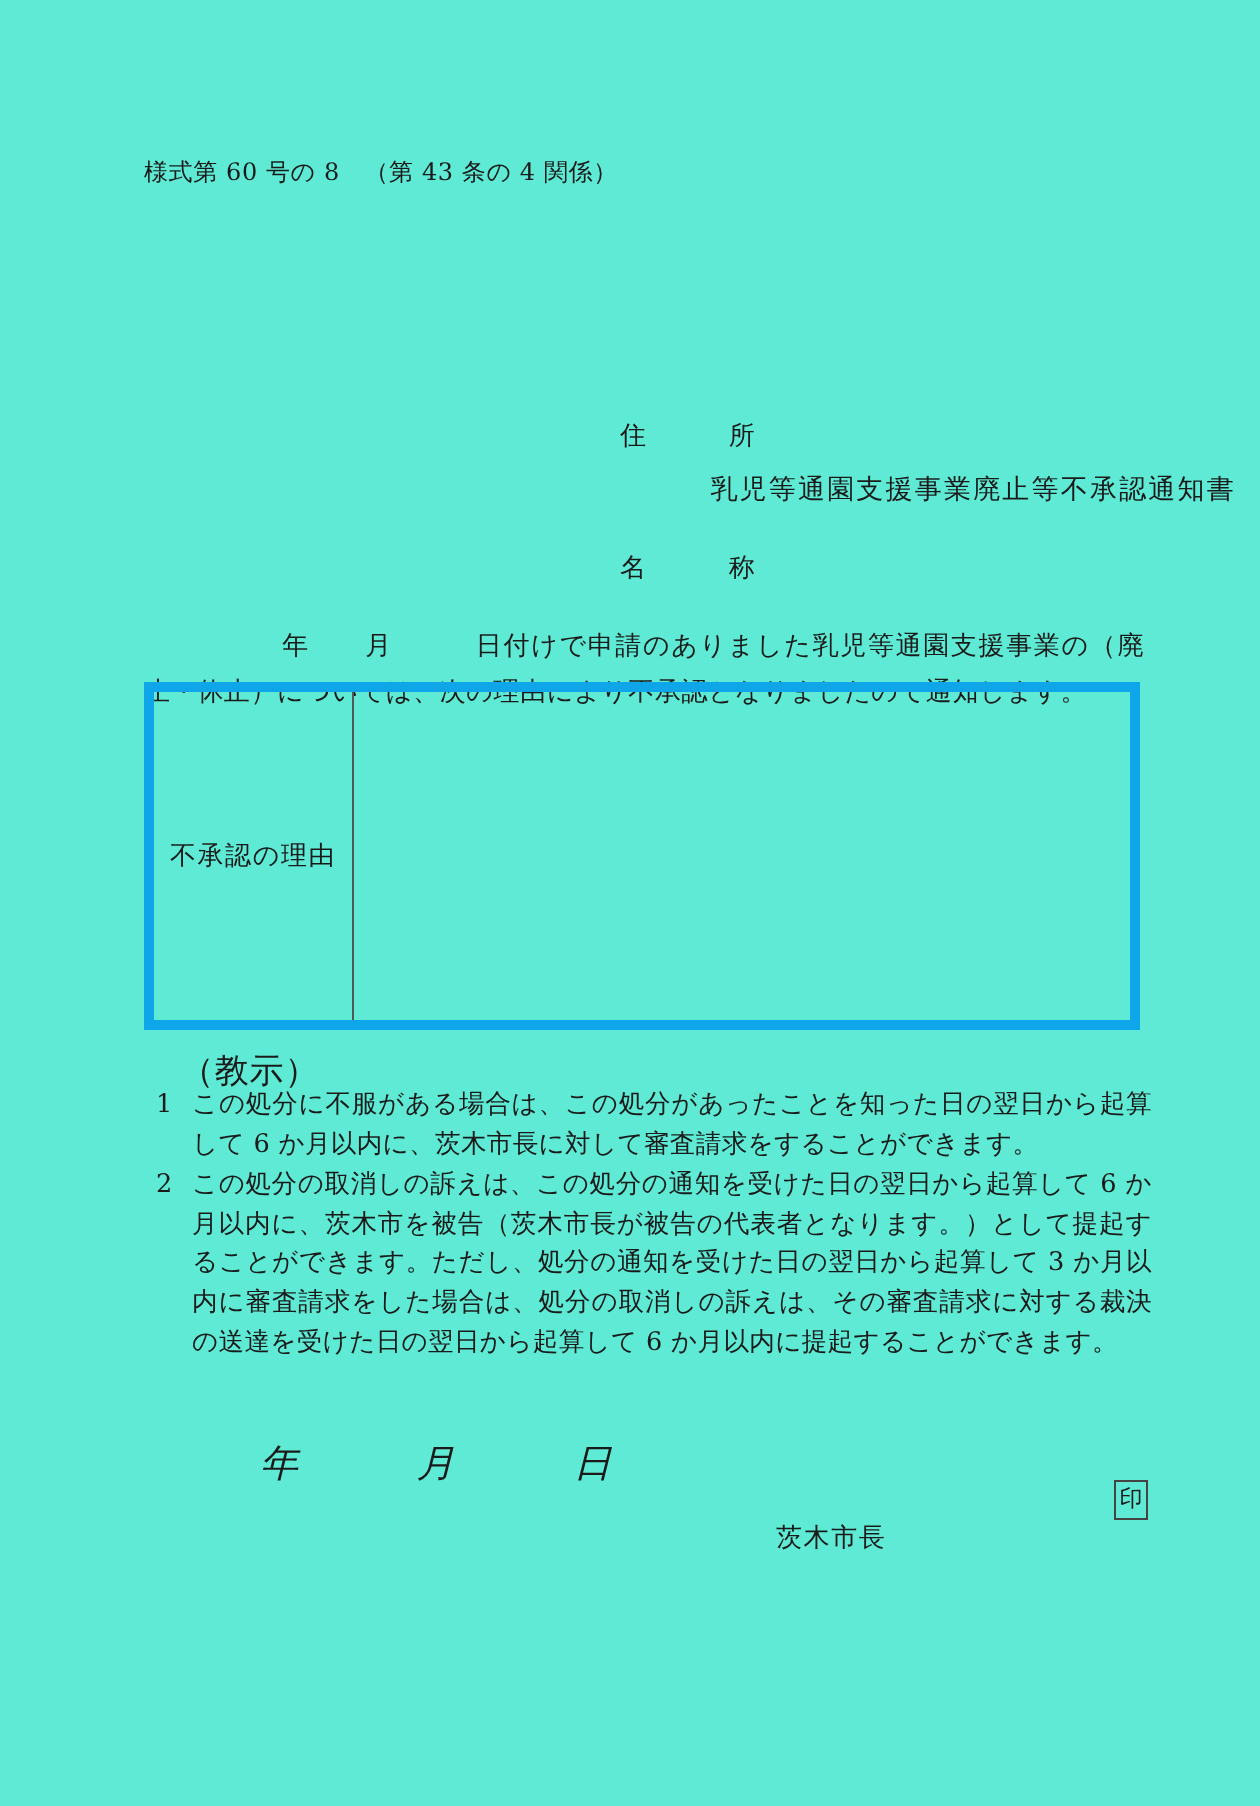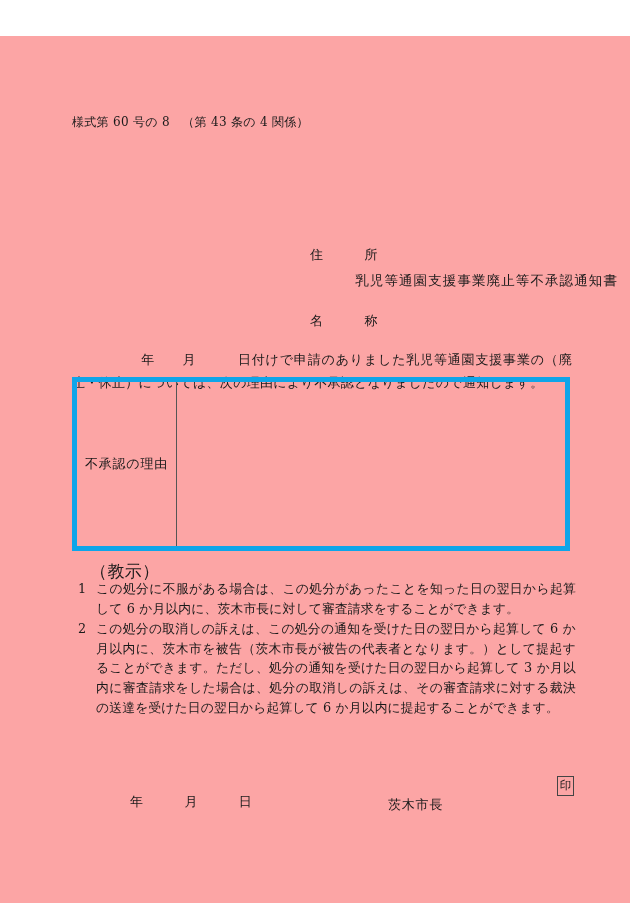--- a/index.html
+++ b/index.html
@@ -14,22 +14,21 @@
     position: relative;
     font-family: "DejaVu Serif", "Liberation Serif", serif;
     color: #1a1a1a;
     overflow: hidden;
     -webkit-font-smoothing: antialiased;
   }
 
   .page {
     position: absolute;
     inset: 0;
-    background: #fca5a5;
-    margin-top: 36px;
+    background: #5eead4;
   }
 
   
   .row {
     position: absolute;
     white-space: pre;
     font-size: 12.5px;
     line-height: 1.0;
     letter-spacing: 0.4px;
   }
@@ -146,24 +145,25 @@
     left: 6px;
     top: 0;
     width: 14px;
     text-align: left;
   }
 
   
   .footer-date {
     position: absolute;
     left: 130px;
-    top: 757px;
-    font-size: 13px;
+    top: 719px;
+    font-size: 19px;
     letter-spacing: 0.6px;
     white-space: pre;
+    font-style: italic;
   }
   .signature-line {
     position: absolute;
     left: 388px;
     top: 740px;
     width: 186px;
     height: 24px;
     font-size: 13px;
     letter-spacing: 0.8px;
   }

